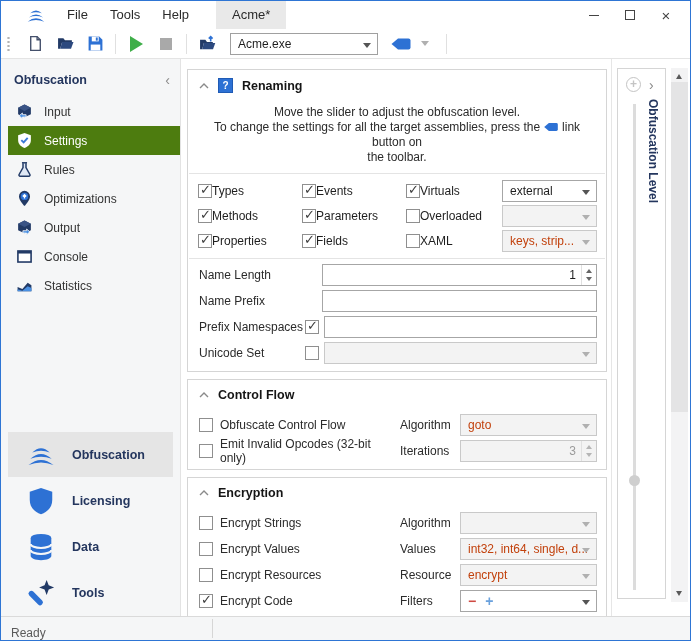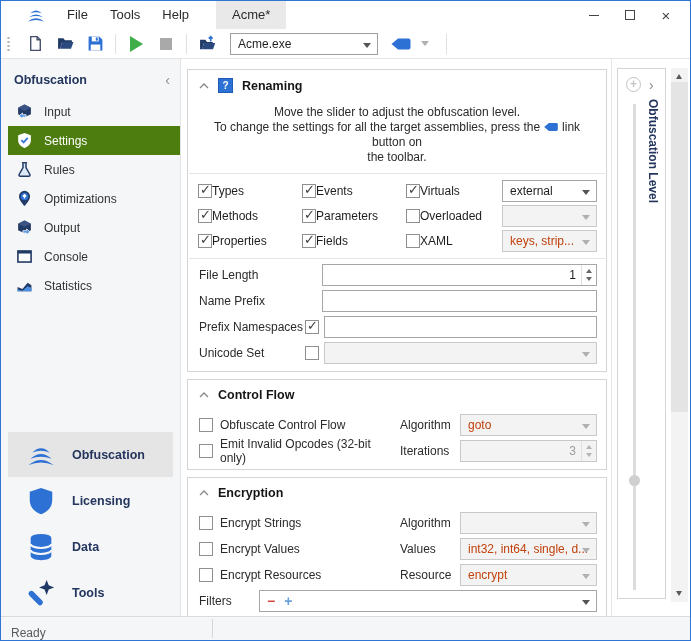--- a/index.html
+++ b/index.html
@@ -377,21 +377,21 @@
               <span>keys, strip...</span>
               <span class="arrow-dn gray"></span>
             </div>
         </div>
 
         <div style="padding-top:5px"></div>
         <div class="gsep"></div>
         <div style="padding-top:3px"></div>
 
         <div class="frow">
-          <span class="flabel">File Length</span>
+          <span class="flabel">Name Length</span>
           <div class="spin fctrl">
             <span class="spin-val">1</span>
             <span class="spin-btns">
                 <span class="tri-up"></span>
                 <span class="tri-dn"></span>
               </span>
           </div>
         </div>
 
         <div class="frow">
@@ -487,20 +487,24 @@
               <span class="cb"></span>
               <span>Encrypt Resources</span>
             </span>
           <span class="param">Resource</span>
           <div class="combo disabled pctrl">
               <span>encrypt</span>
               <span class="arrow-dn gray"></span>
             </div>
         </div>
         <div class="prow">
+          <span class="cbwrap">
+              <span class="cb checked"></span>
+              <span>Encrypt Code</span>
+            </span>
           <span class="param">Filters</span>
           <div class="combo pctrl">
             <span class="f-minus">−</span>
             <span class="f-plus">+</span>
             <span class="arrow-dn"></span>
           </div>
         </div>
         <div class="pad-v"></div>
       </div>
 

